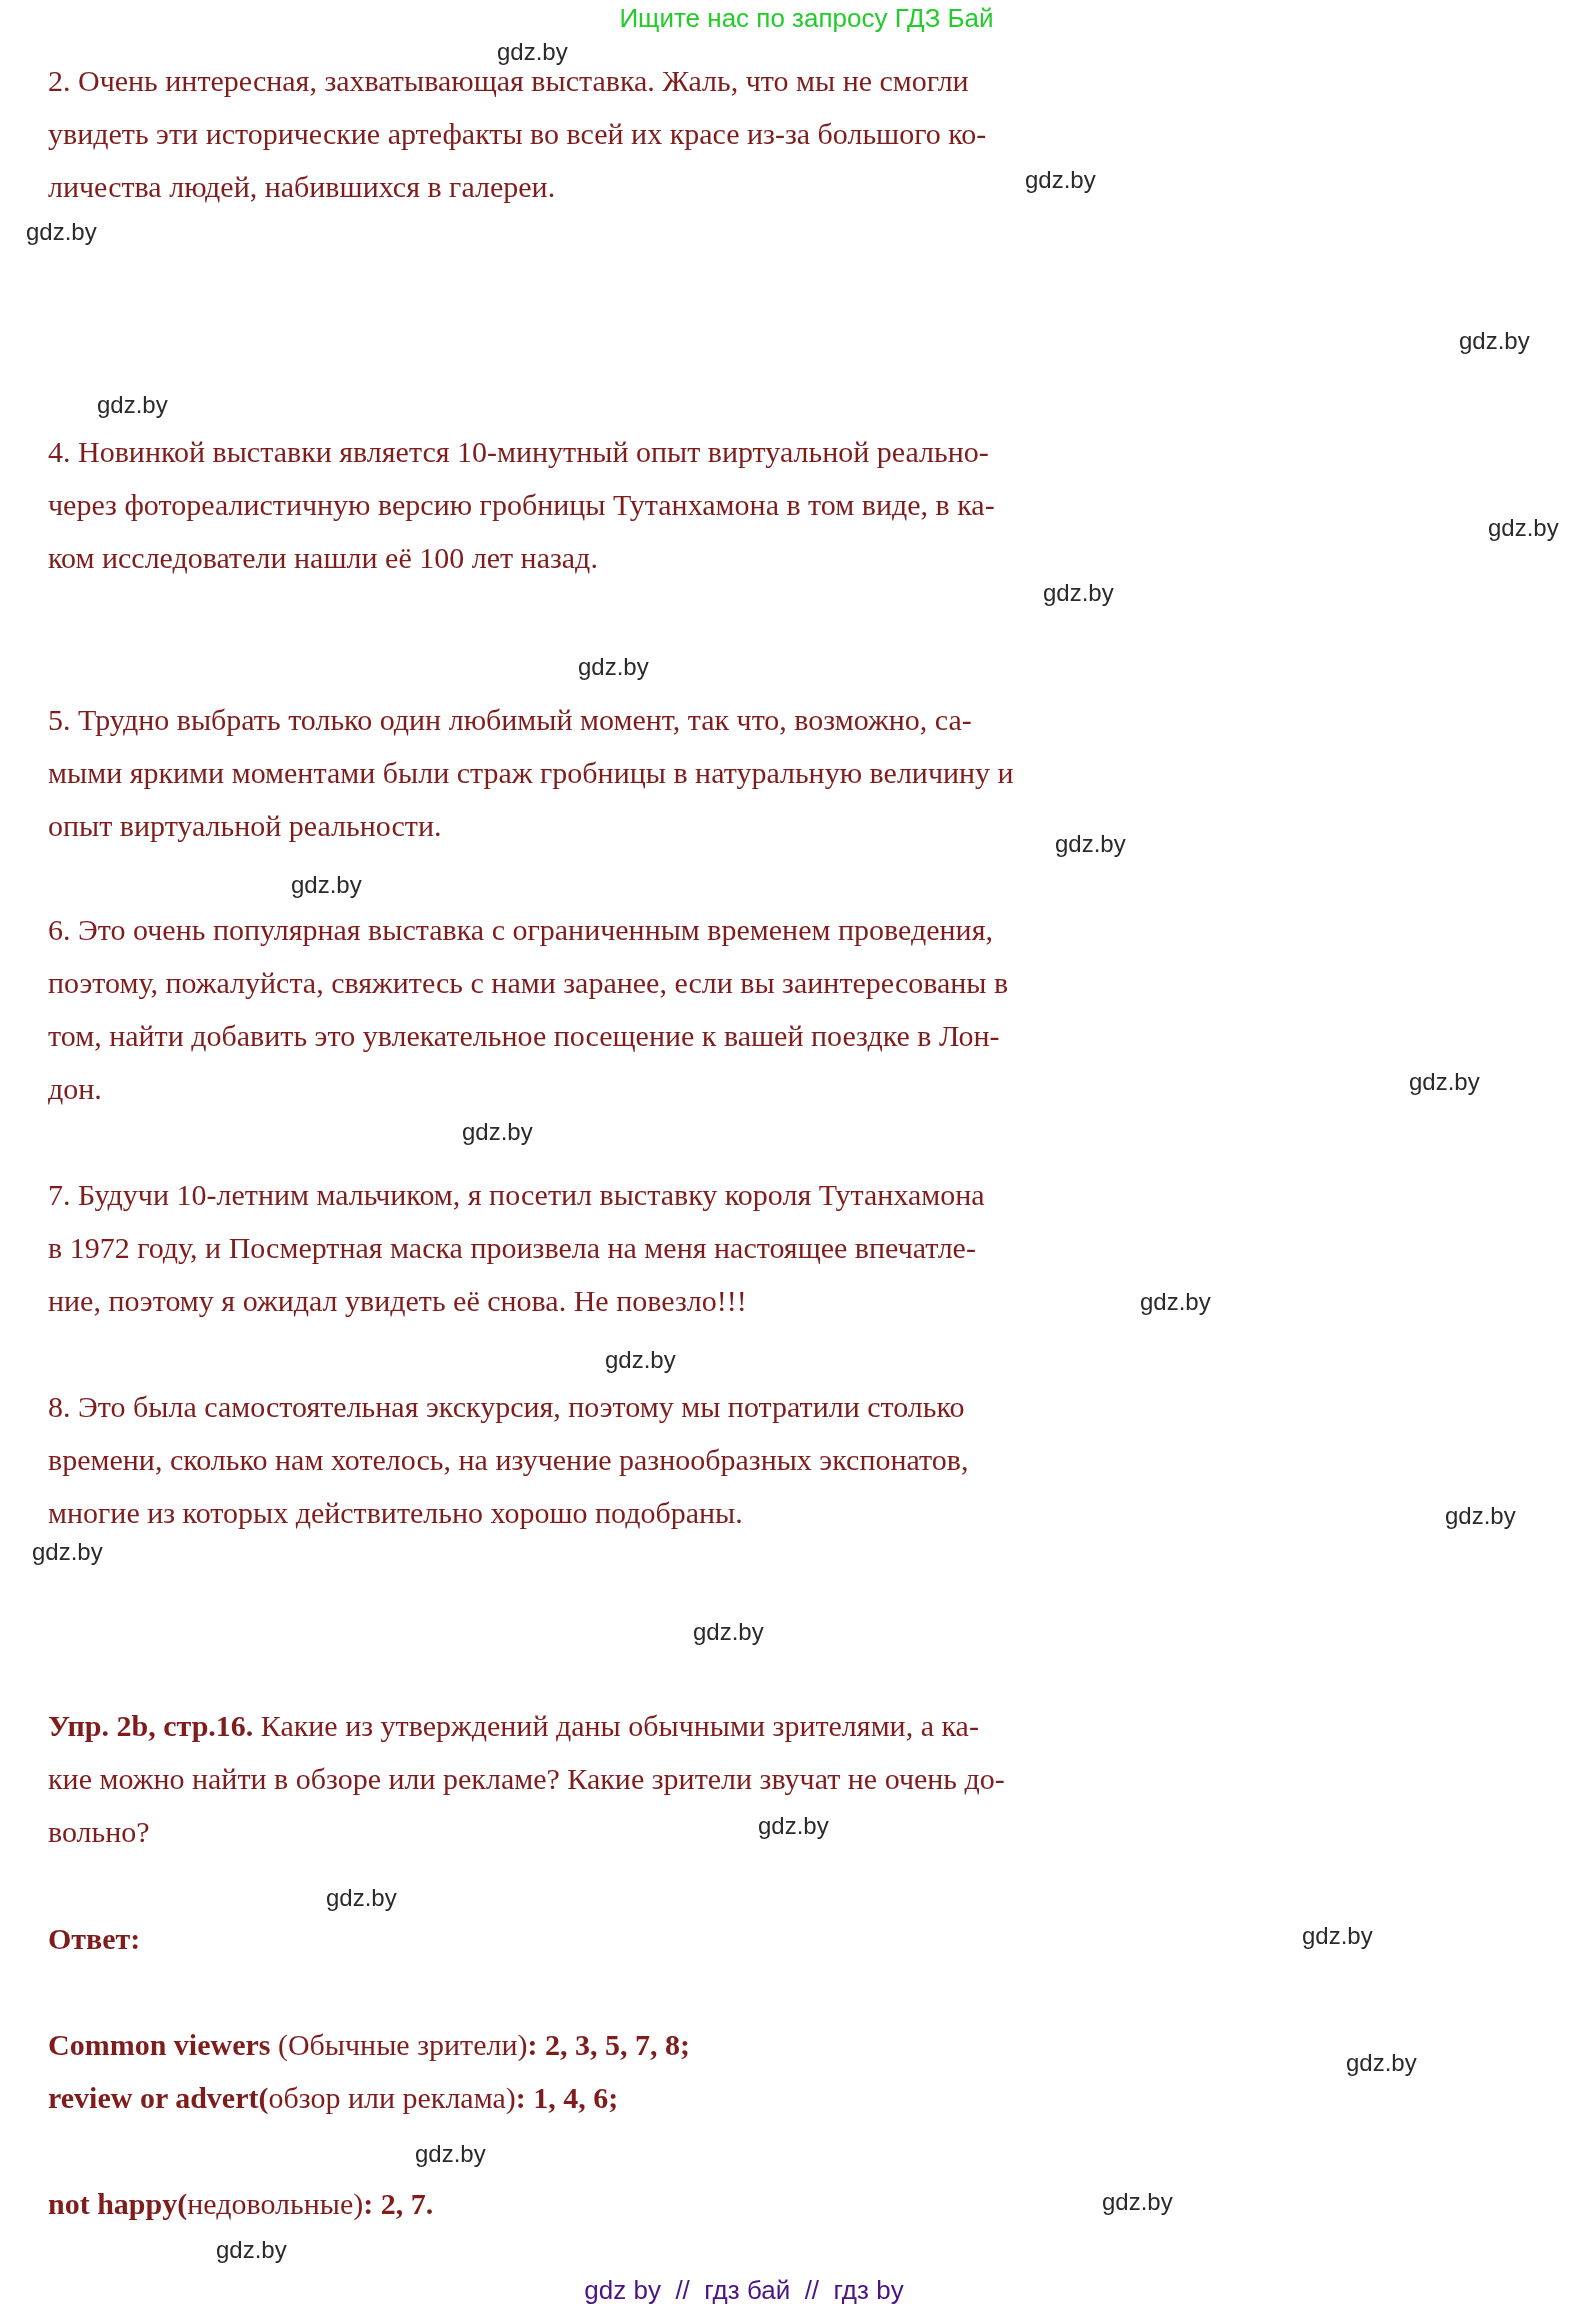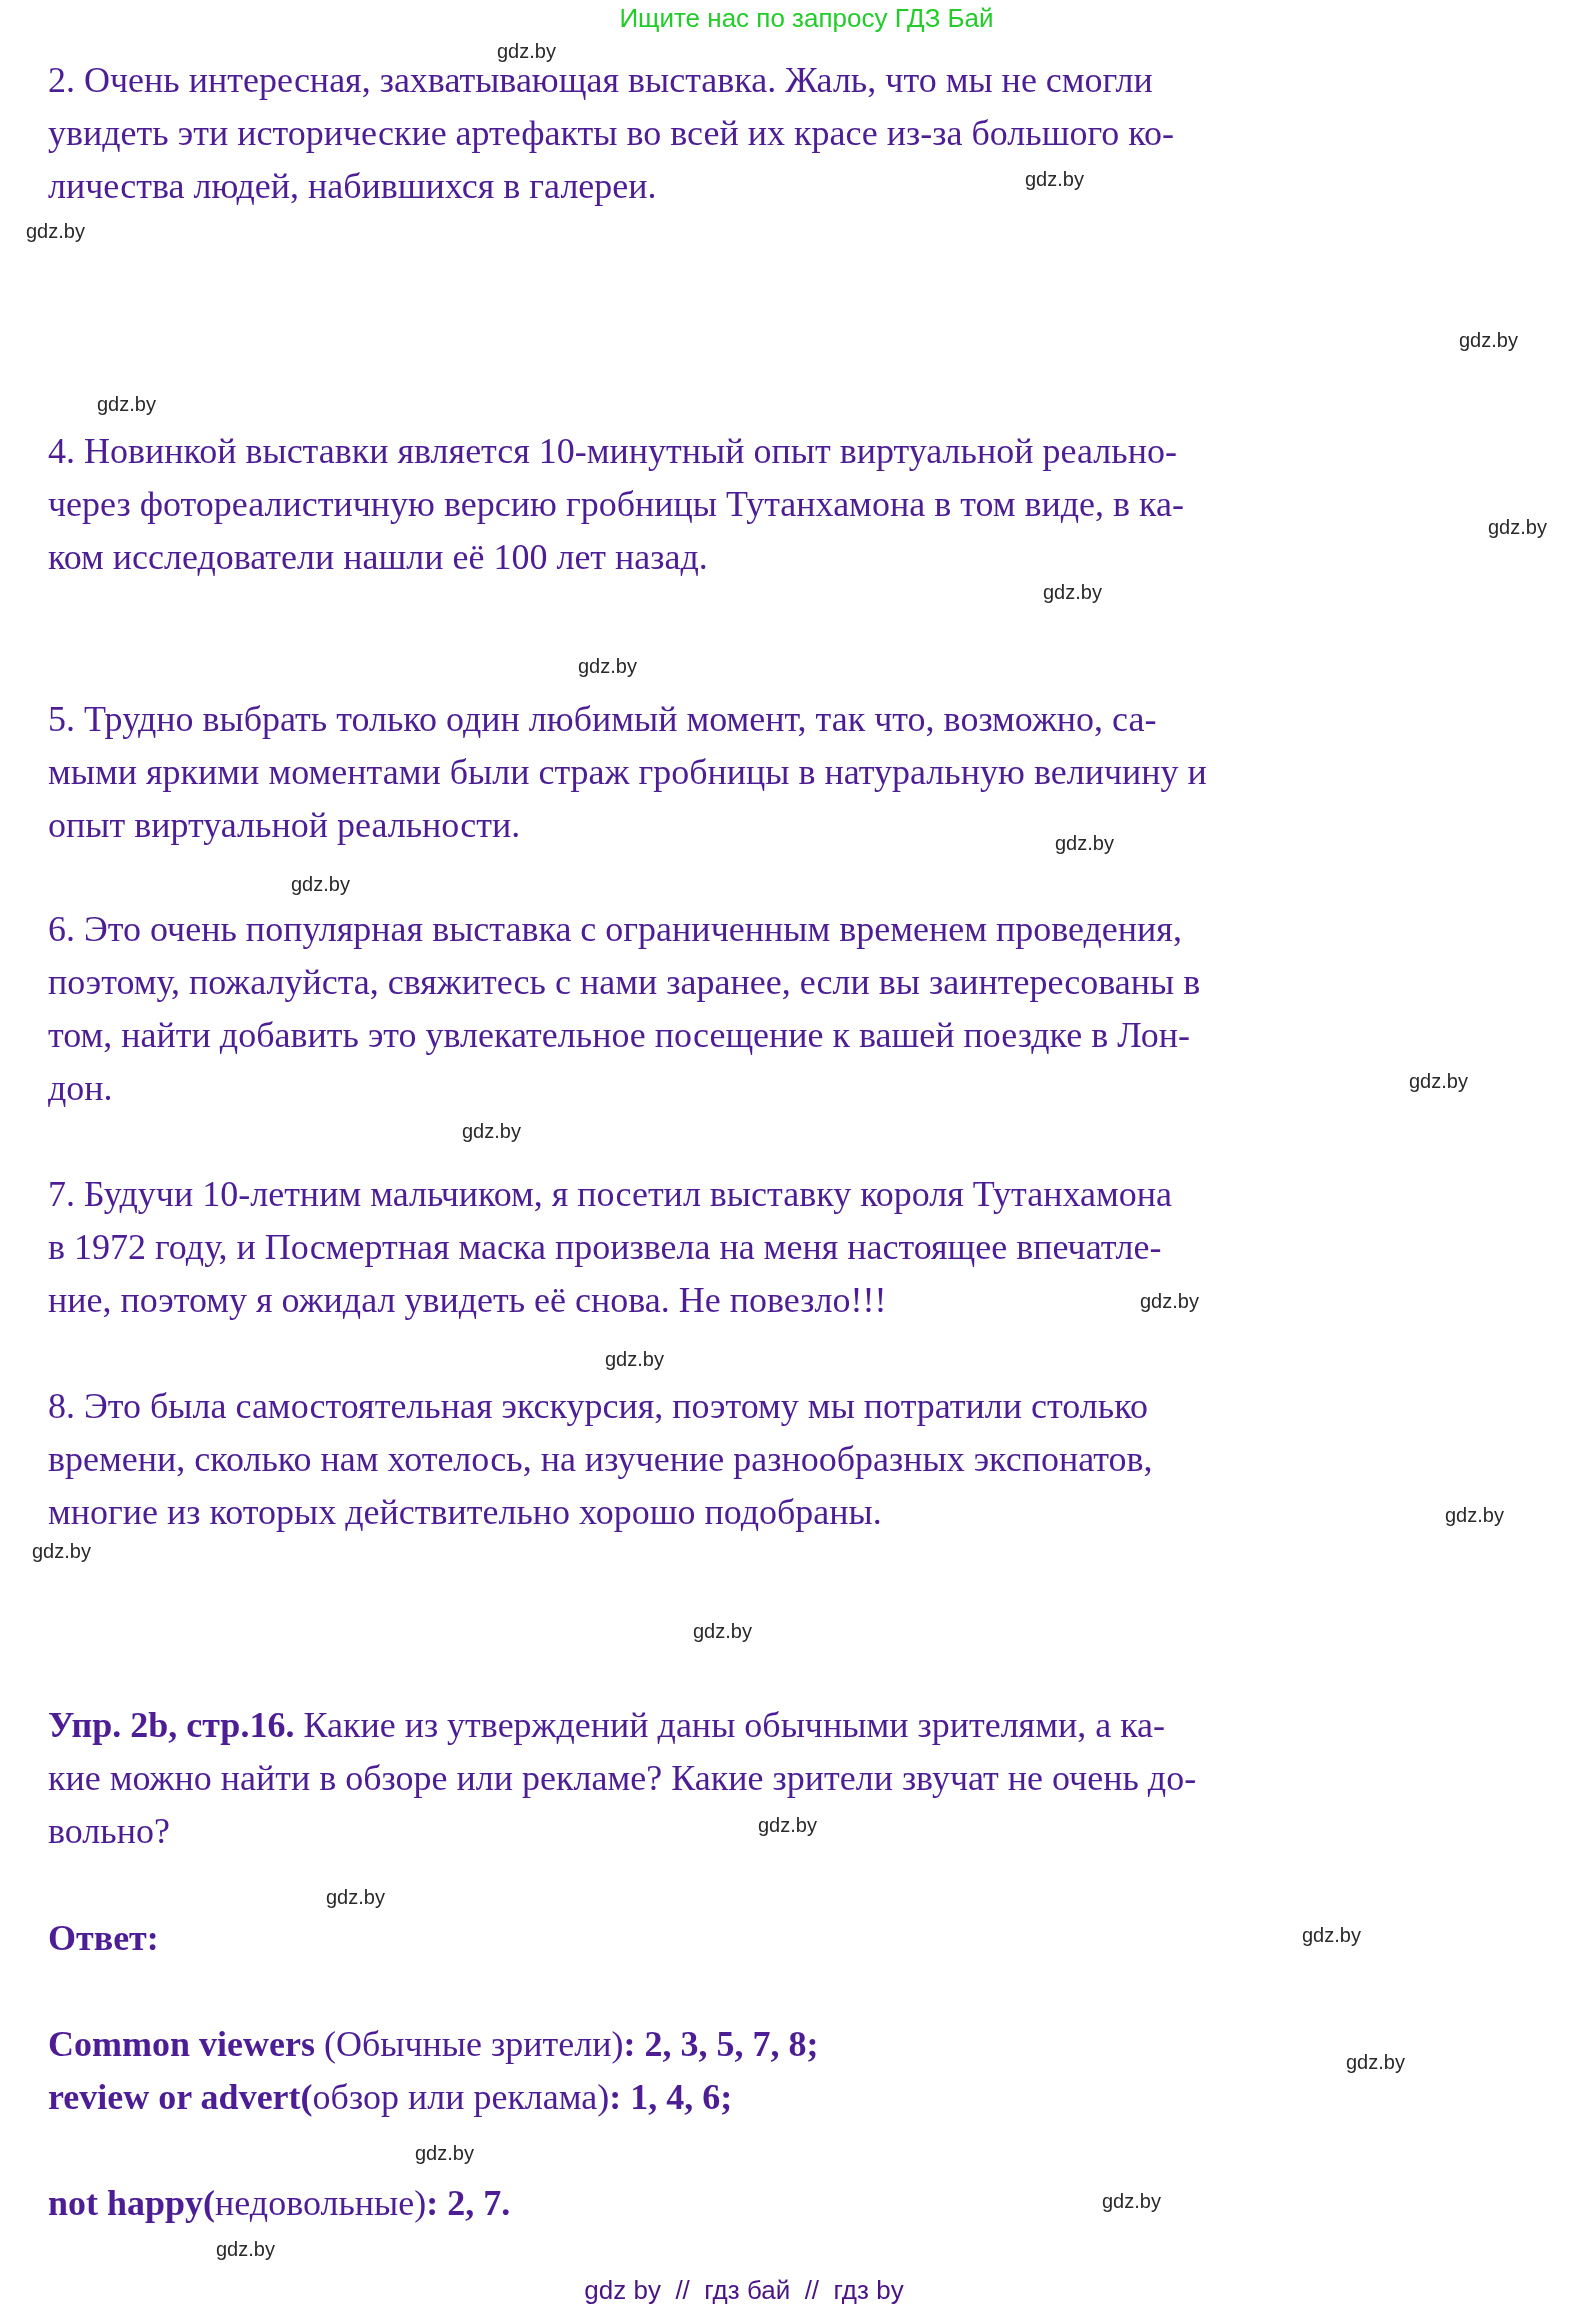--- a/index.html
+++ b/index.html
@@ -6,27 +6,27 @@
   body { width: 1589px; height: 2307px; position: relative; overflow: hidden; }
   .page { position: absolute; left: 0; top: 0; width: 1589px; height: 2307px; background: #fff; }
   .banner {
     position: absolute; left: 0; top: 0; width: 1589px; text-align: center;
     font-family: "Liberation Sans", "DejaVu Sans", sans-serif;
     font-size: 26px; line-height: 32px; color: #22cc2a; white-space: nowrap; margin-left: 12px;
   }
   .para {
     position: absolute; left: 48px; width: 1504px;
     font-family: "Liberation Serif", "DejaVu Serif", serif;
-    font-size: 36px; line-height: 53px; color: #4c1d95;
+    font-size: 30px; line-height: 53px; color: #7f1d1d;
   }
   .line { display: block; white-space: nowrap; height: 53px; }
   .b { font-weight: bold; }
   .wm {
     position: absolute; font-family: "Liberation Sans", "DejaVu Sans", sans-serif;
-    font-size: 20px; line-height: 25px; color: #2a2a2a; white-space: nowrap;
+    font-size: 24px; line-height: 25px; color: #2a2a2a; white-space: nowrap;
   }
   .footer {
     position: absolute; left: 0; top: 2274px; width: 1488px; text-align: center;
     font-family: "Liberation Sans", "DejaVu Sans", sans-serif;
     font-size: 26px; line-height: 32px; color: #4a1486; white-space: pre;
   }
 </style>
 </head>
 <body>
 

